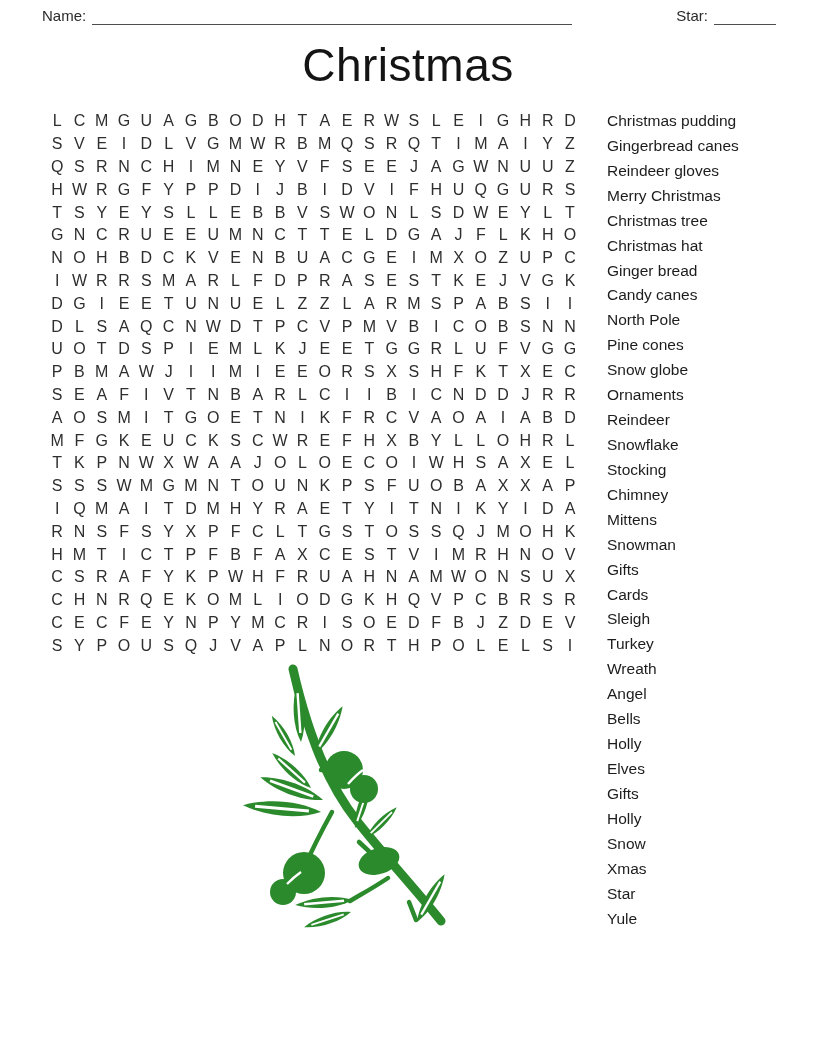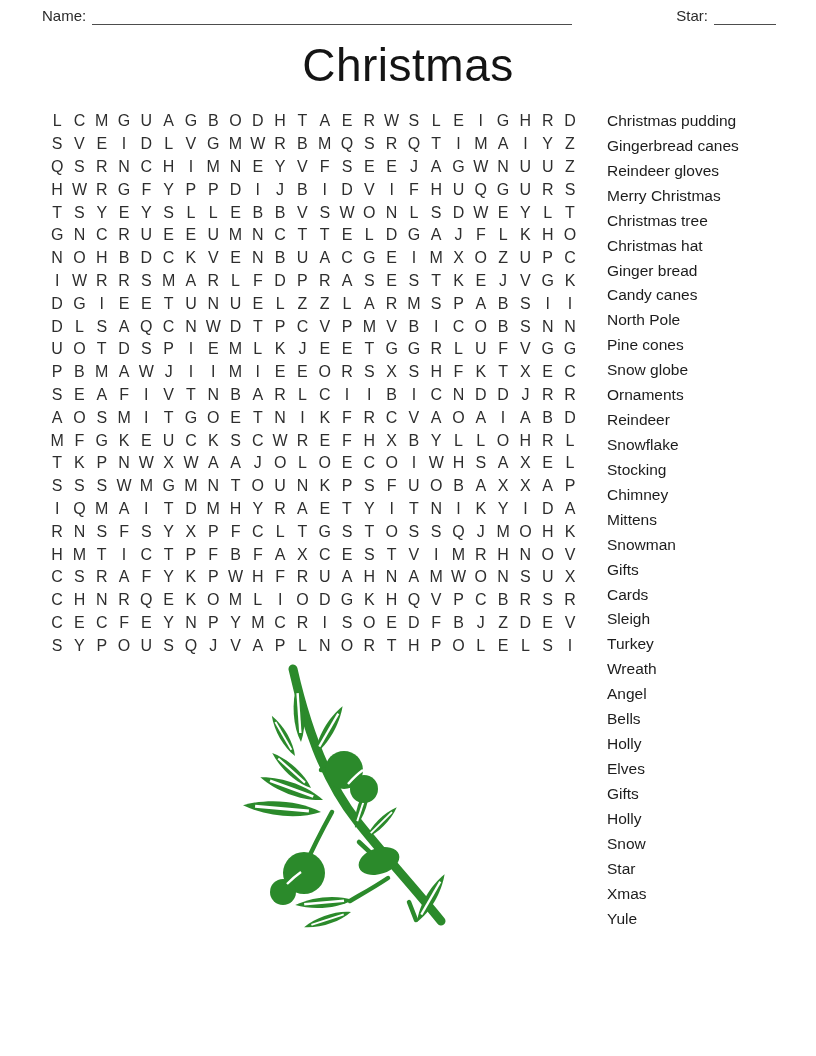--- a/index.html
+++ b/index.html
@@ -699,22 +699,22 @@
     <div class="word">Sleigh</div>
     <div class="word">Turkey</div>
     <div class="word">Wreath</div>
     <div class="word">Angel</div>
     <div class="word">Bells</div>
     <div class="word">Holly</div>
     <div class="word">Elves</div>
     <div class="word">Gifts</div>
     <div class="word">Holly</div>
     <div class="word">Snow</div>
+    <div class="word">Xmas</div>
     <div class="word">Star</div>
-    <div class="word">Xmas</div>
     <div class="word">Yule</div>
   </div>
 
 <svg class="branch" viewBox="0 0 275 275" xmlns="http://www.w3.org/2000/svg" style="color: rgb(43, 138, 43);">
   <g fill="currentColor" stroke="none">
 
     <path d="M110,9 C122,62 140,118 174,161 C199,193 229,225 258,261" fill="none" stroke="currentColor" stroke-width="9" stroke-linecap="round"></path>
 
     <path d="M138,110 L158,110" stroke="currentColor" stroke-width="4.5" stroke-linecap="round"></path>
     <path d="M149,152 C138,172 128,192 121,208" fill="none" stroke="currentColor" stroke-width="4.5" stroke-linecap="round"></path>

